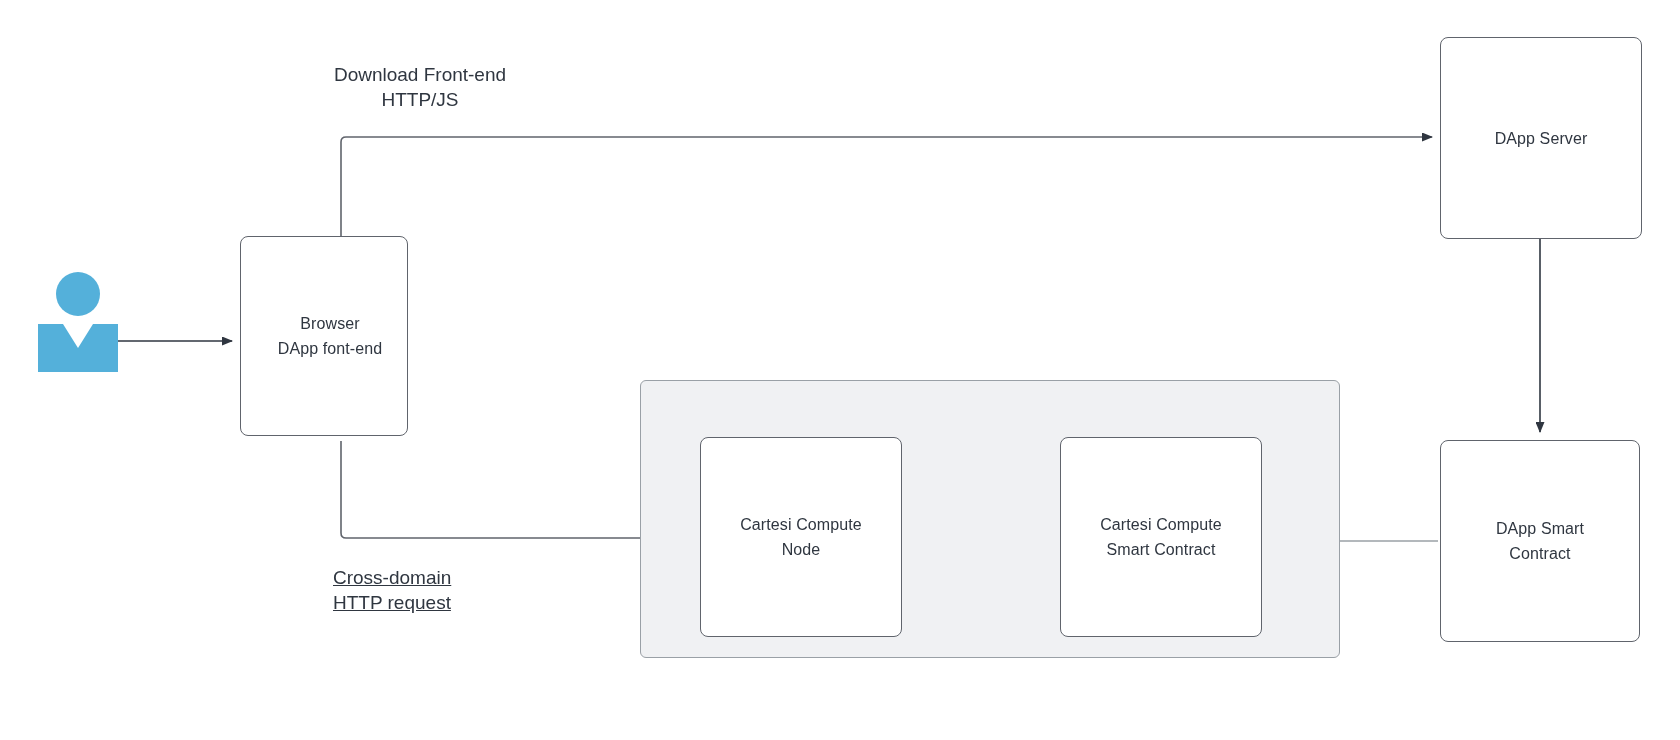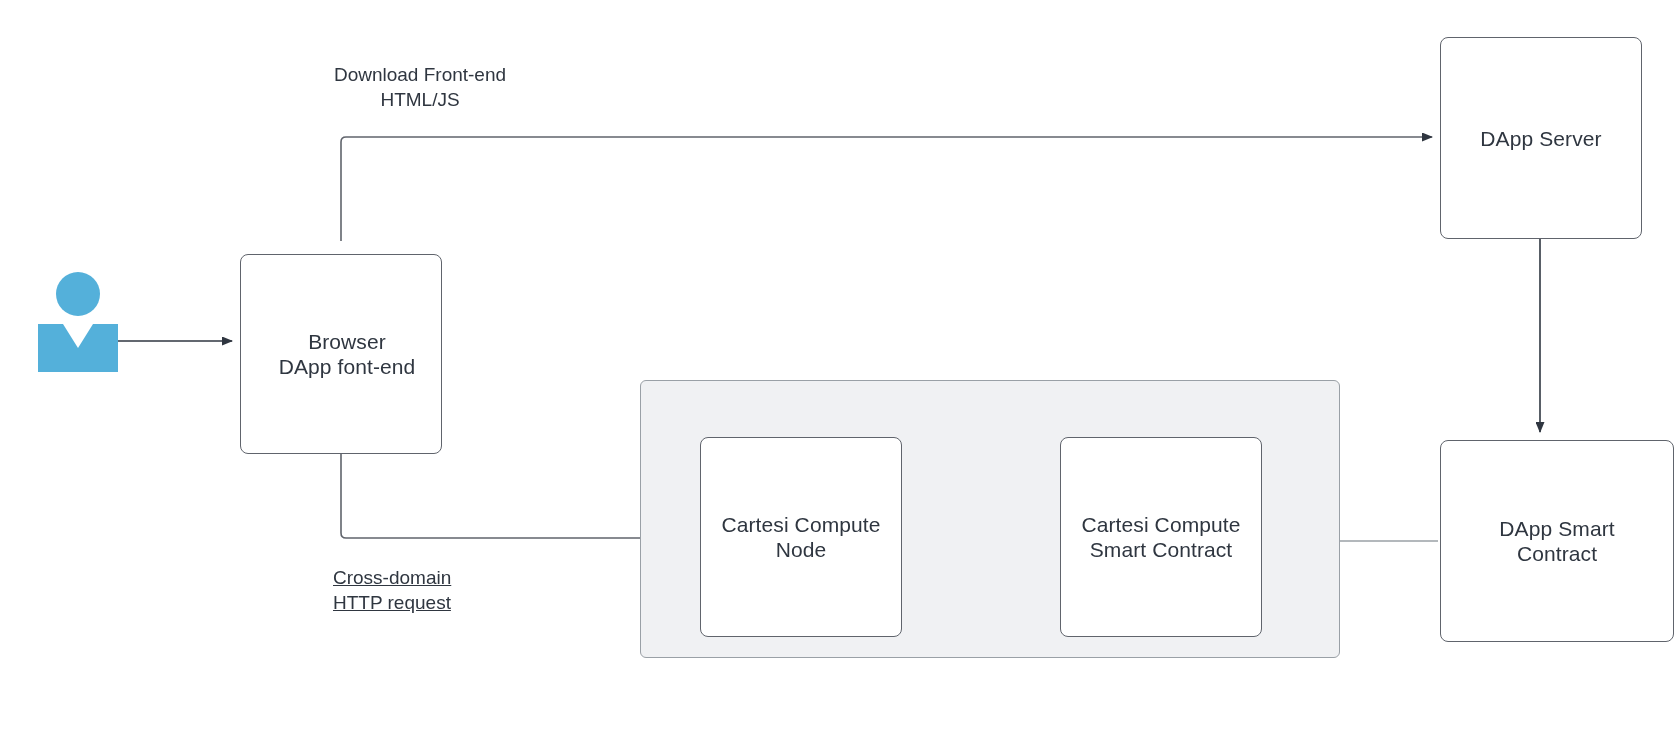--- a/index.html
+++ b/index.html
@@ -28,21 +28,21 @@
     position: absolute;
     box-sizing: border-box;
     background: #ffffff;
     border: 1px solid #60646c;
     border-radius: 8px;
     display: flex;
     align-items: center;
     justify-content: center;
     text-align: center;
     color: #2f3640;
-    font-size: 21px;
+    font-size: 16px;
     line-height: 25px;
     letter-spacing: 0.1px;
     white-space: pre-line;
     z-index: 3;
   }
   .group-box {
     position: absolute;
     box-sizing: border-box;
     background: #f0f1f3;
     border: 1px solid #9aa0a6;
@@ -107,33 +107,33 @@
   </svg>
 
   <div class="actor" style="left:38px; top:272px; width:80px; height:100px;">
     <svg width="80" height="100" viewBox="0 0 80 100" xmlns="http://www.w3.org/2000/svg">
       <circle cx="40" cy="22" r="22" fill="#54b0da"></circle>
       <path d="M0,52 L80,52 L80,100 L0,100 Z" fill="#54b0da"></path>
       <path d="M25,52 L55,52 L40,76 Z" fill="#ffffff"></path>
     </svg>
   </div>
 
-  <div class="node" style="left:240px; top:254px; width:202px; height:200px;padding-left:12px;">Browser
+  <div class="node" style="left:240px; top:236px; width:168px; height:200px;padding-left:12px;">Browser
 DApp font-end</div>
 
   <div class="node" style="left:1440px; top:37px; width:202px; height:202px;">DApp Server</div>
 
-  <div class="node" style="left:1440px; top:440px; width:234px; height:202px;">DApp Smart
+  <div class="node" style="left:1440px; top:440px; width:200px; height:202px;">DApp Smart
 Contract</div>
 
   <div class="node" style="left:700px; top:437px; width:202px; height:200px;">Cartesi Compute
 Node</div>
 
   <div class="node" style="left:1060px; top:437px; width:202px; height:200px;">Cartesi Compute
 Smart Contract</div>
 
   <div class="edge-label label-center" style="left:280px; top:62px; width:280px;">Download Front-end
-HTML/JS</div>
+HTTP/JS</div>
 
   <div class="edge-label label-left" style="left:333px; top:565px; width:300px;text-decoration:underline;">Cross-domain
 HTTP request</div>
 
 </div>
 
 </body></html>

